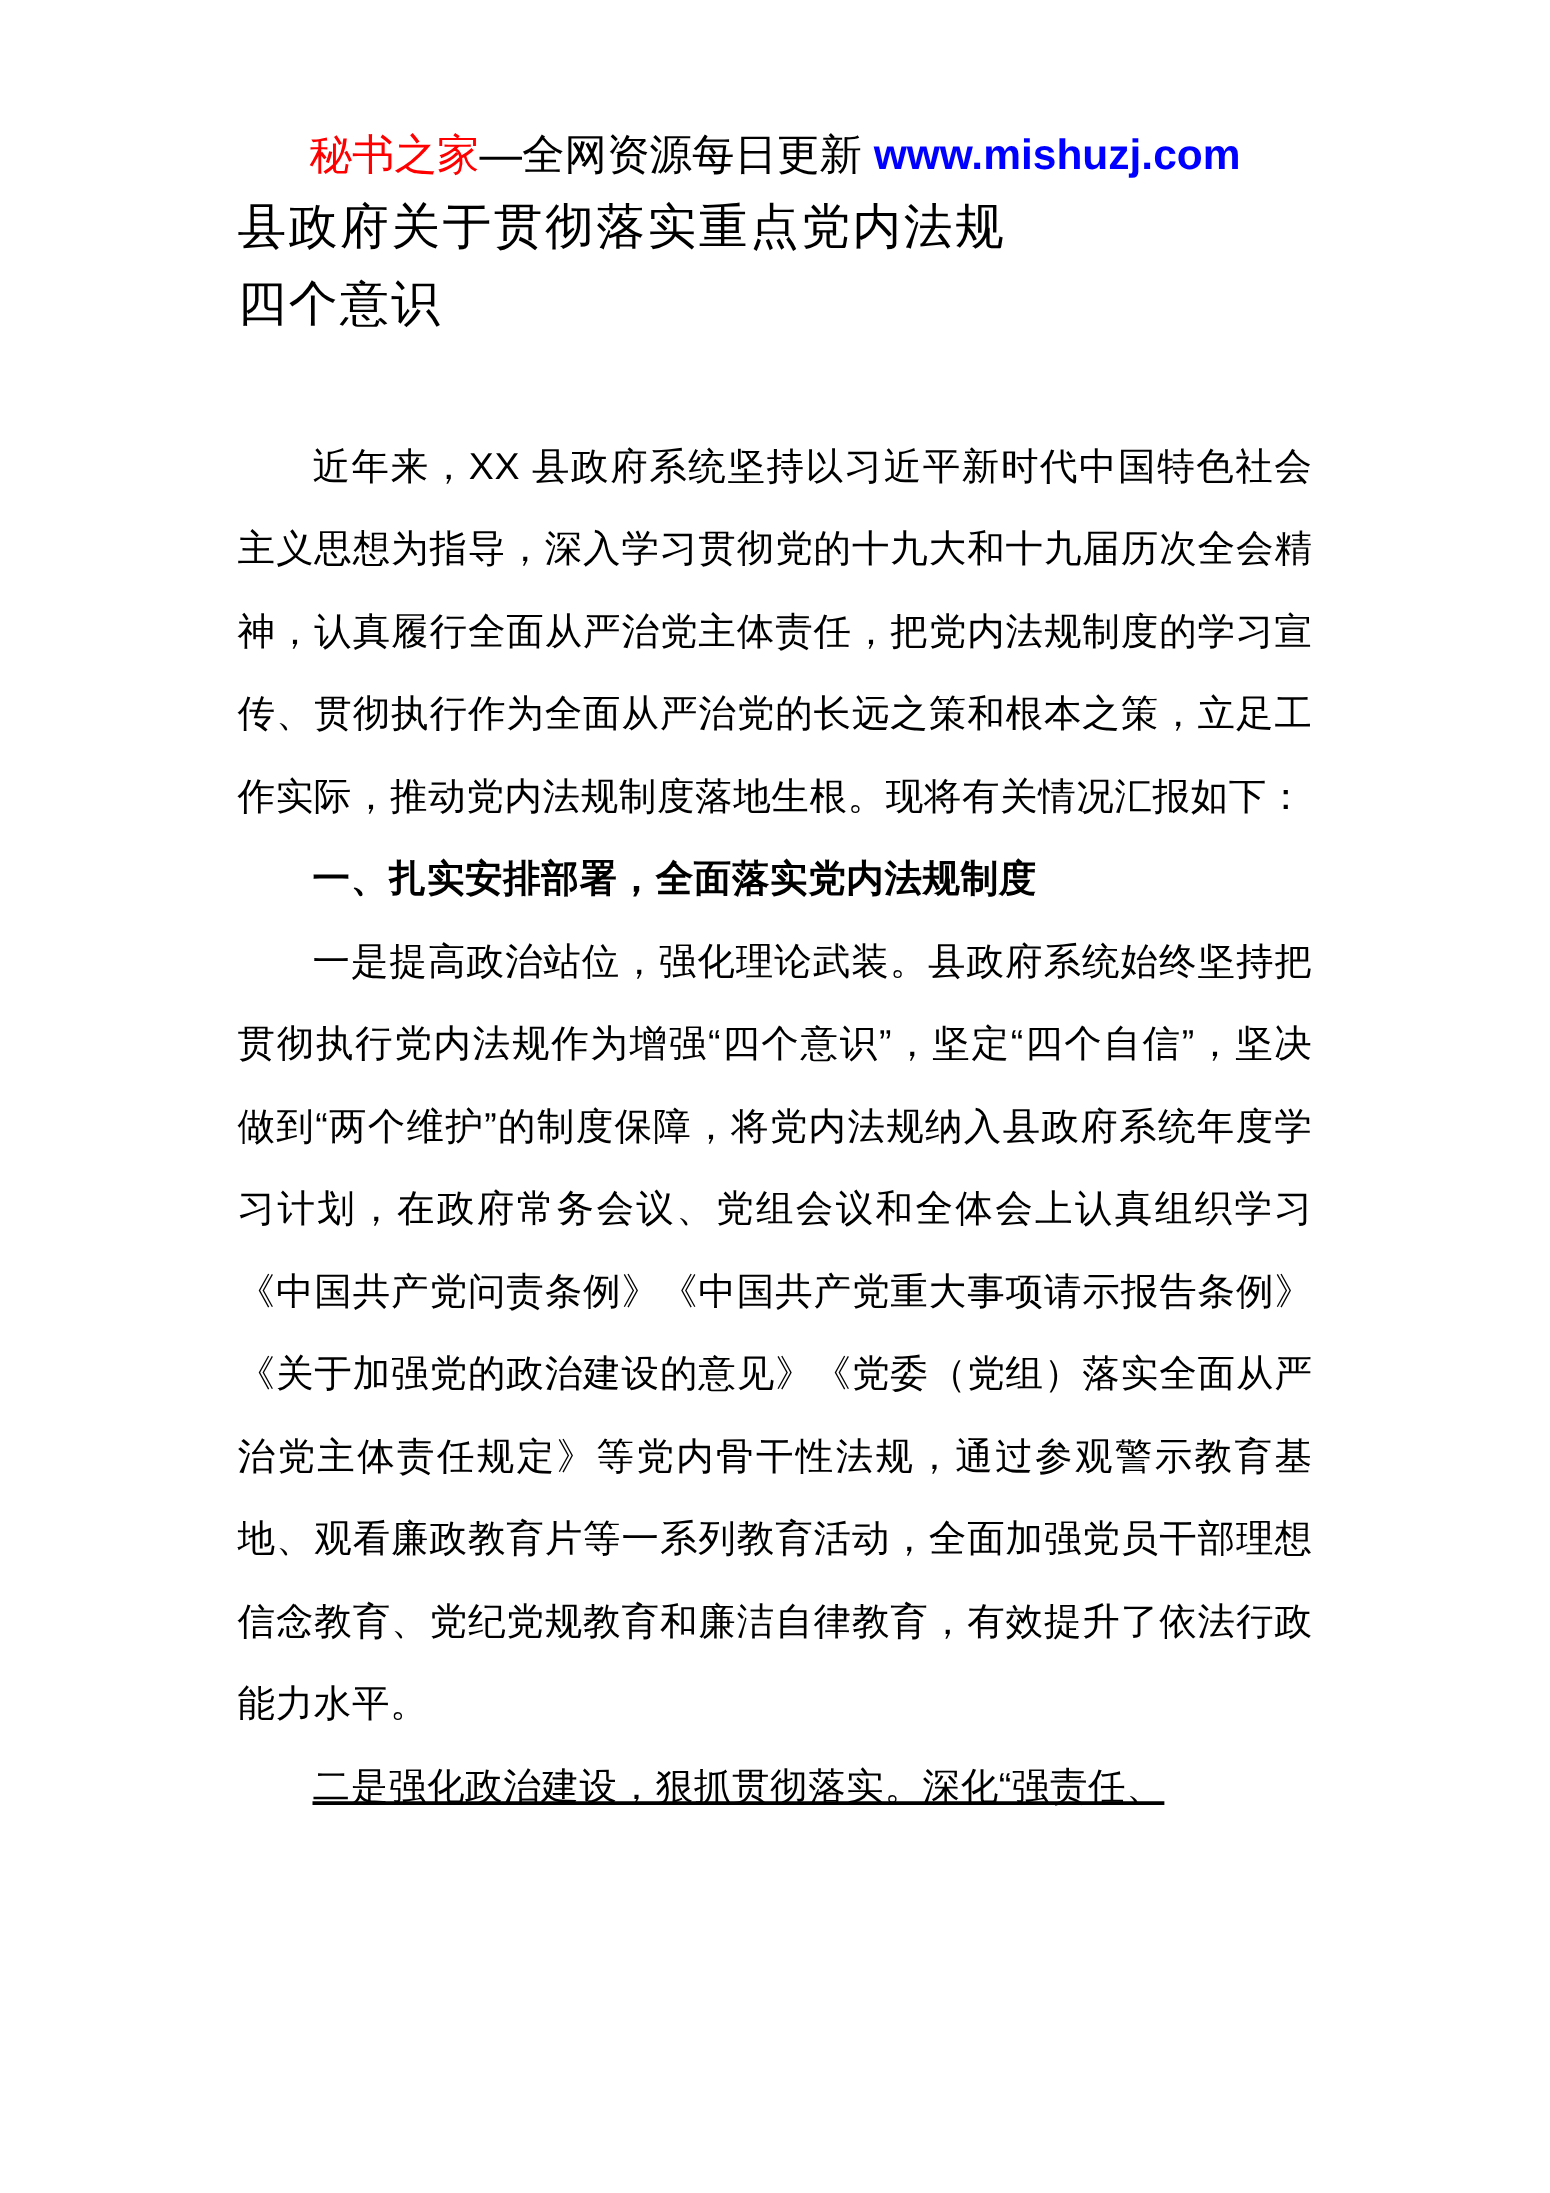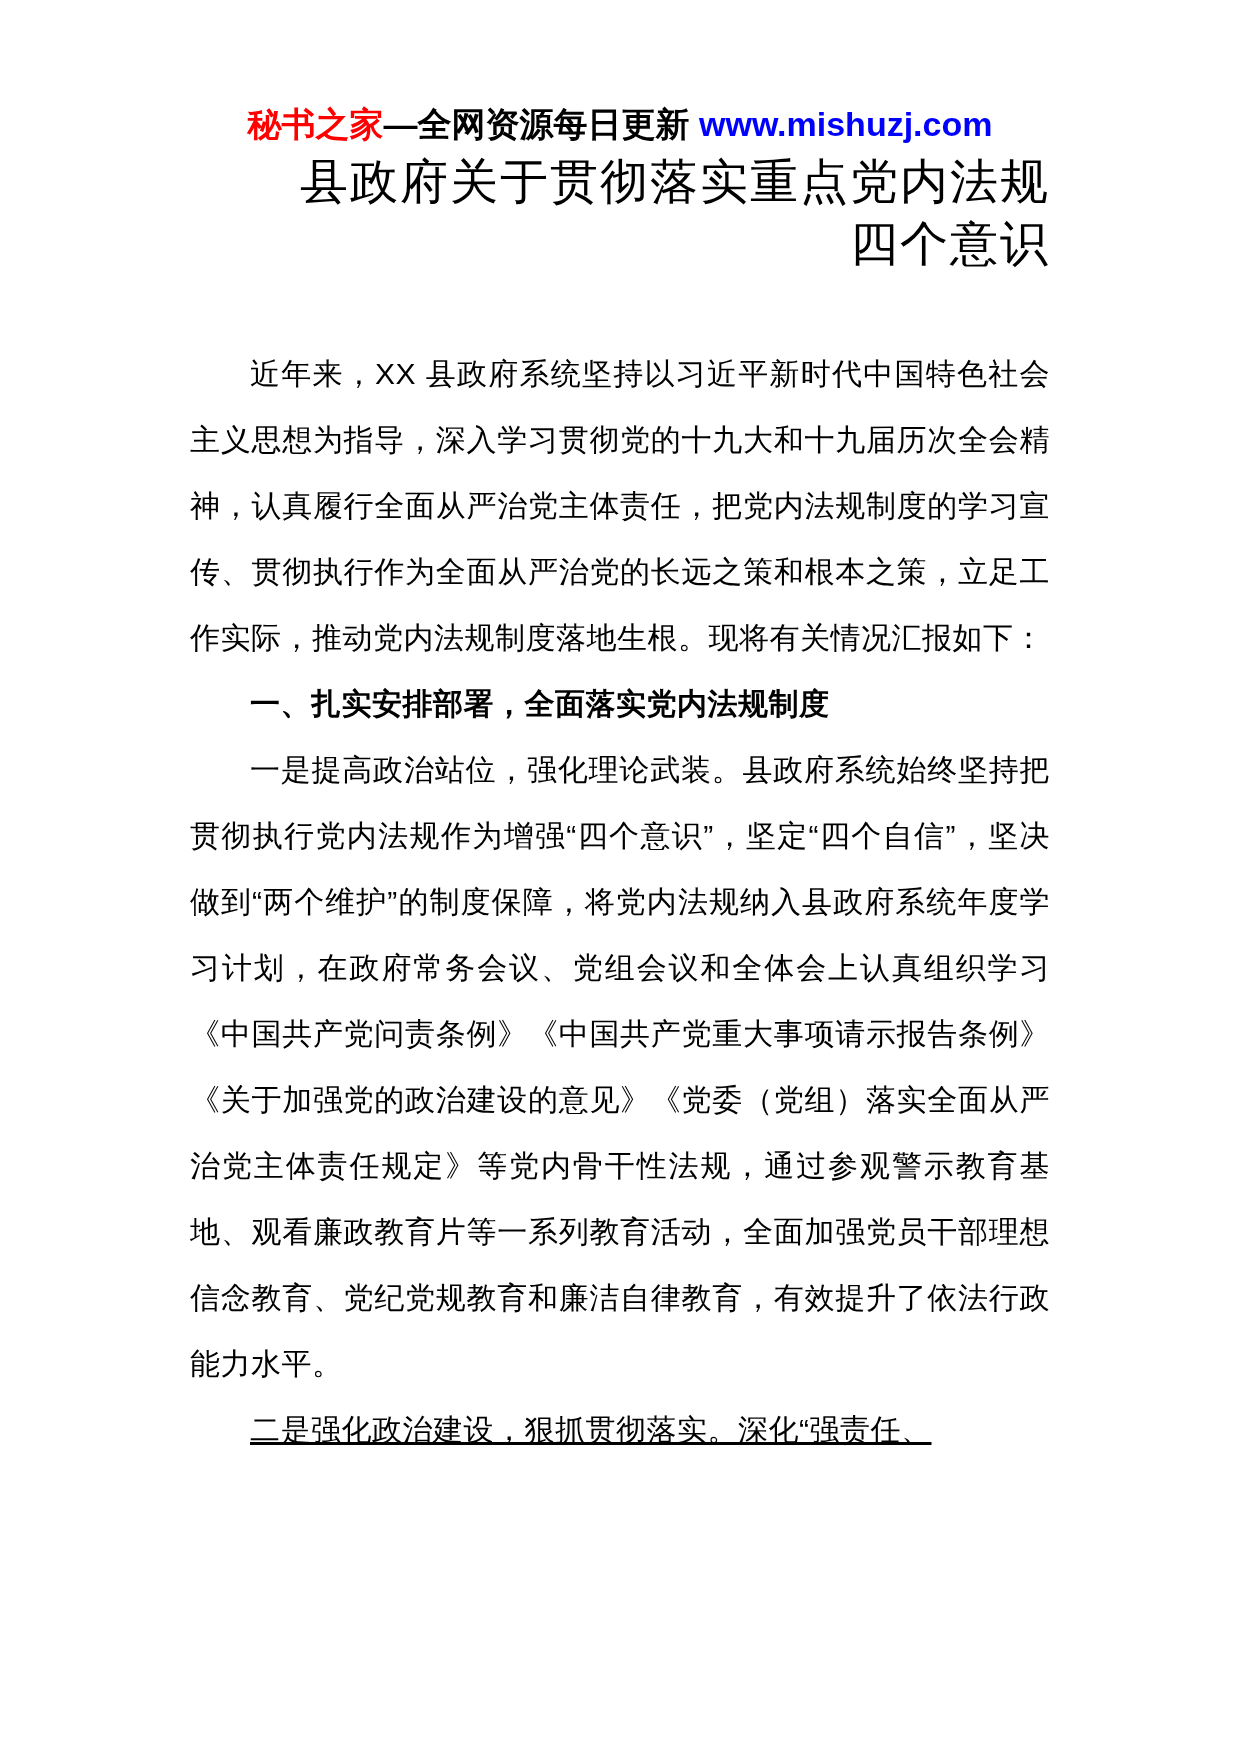--- a/index.html
+++ b/index.html
@@ -21,35 +21,35 @@
   }
   
   .doc-header {
     text-align: center;
     font-size: 34px;
     line-height: 40px;
     white-space: nowrap;
   }
   .doc-header .brand {
     color: var(--brand-red, #ff0000);
-    font-weight: bold;
+    font-weight: normal;
   }
   .doc-header .tagline {
     color: var(--text-black, #000000);
-    font-weight: bold;
+    font-weight: normal;
   }
   .doc-header .url {
     color: var(--link-blue, #0000ff);
     font-weight: bold;
   }
   
   .doc-title {
     margin: 7px 0 0 0;
-    text-align: right;
-    font-size: 48px;
+    text-align: left;
+    font-size: 39px;
     line-height: 62px;
     font-weight: normal;
     letter-spacing: 2px;
   }
   
   .doc-body {
     margin-top: 66px;
   }
   .doc-body p {
     margin: 0;

